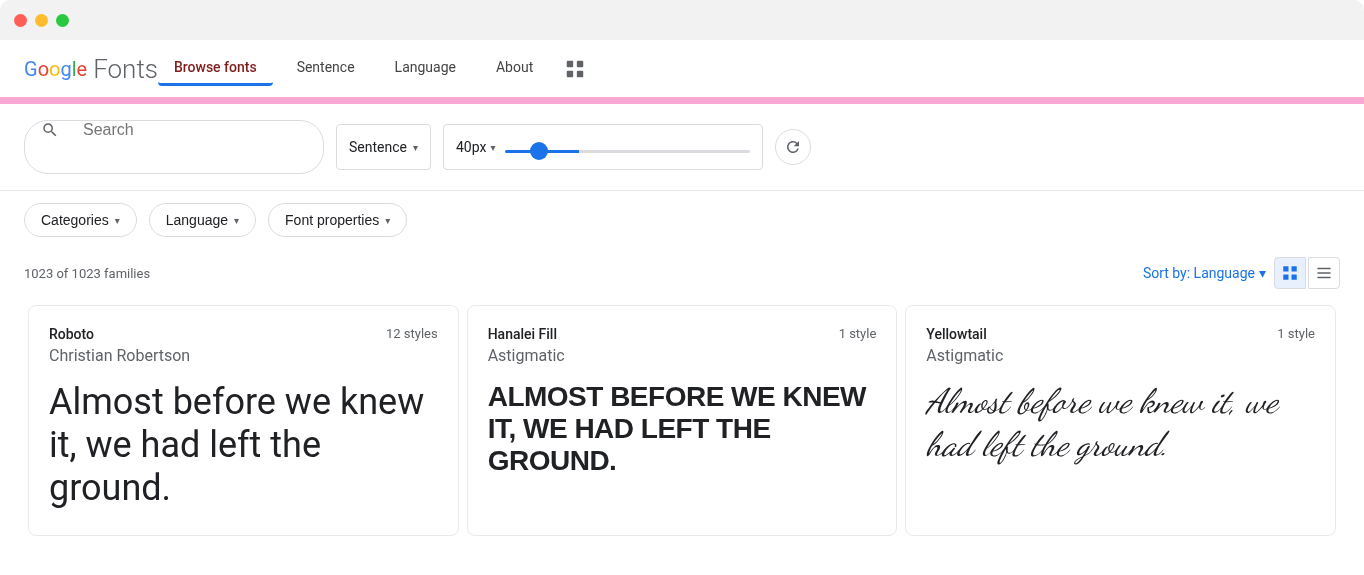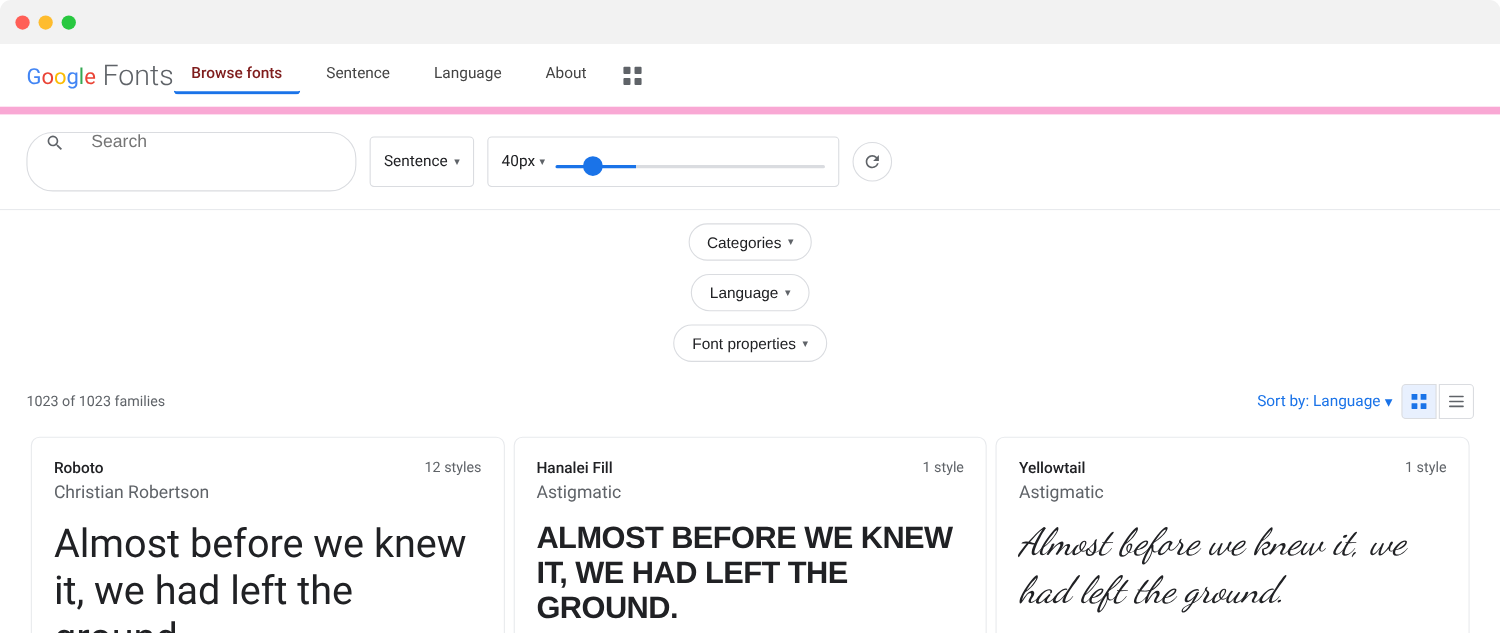--- a/index.html
+++ b/index.html
@@ -171,21 +171,20 @@
       font-size: 16px;
       color: #5f6368;
     }
 
     
     .filters {
       display: flex;
       align-items: center;
       gap: 12px;
       padding: 12px 24px;
-      flex-direction: column;
     }
     .filter-btn {
       display: flex;
       align-items: center;
       gap: 6px;
       padding: 8px 16px;
       border: 1px solid #dadce0;
       border-radius: 24px;
       cursor: pointer;
       font-size: 14px;

